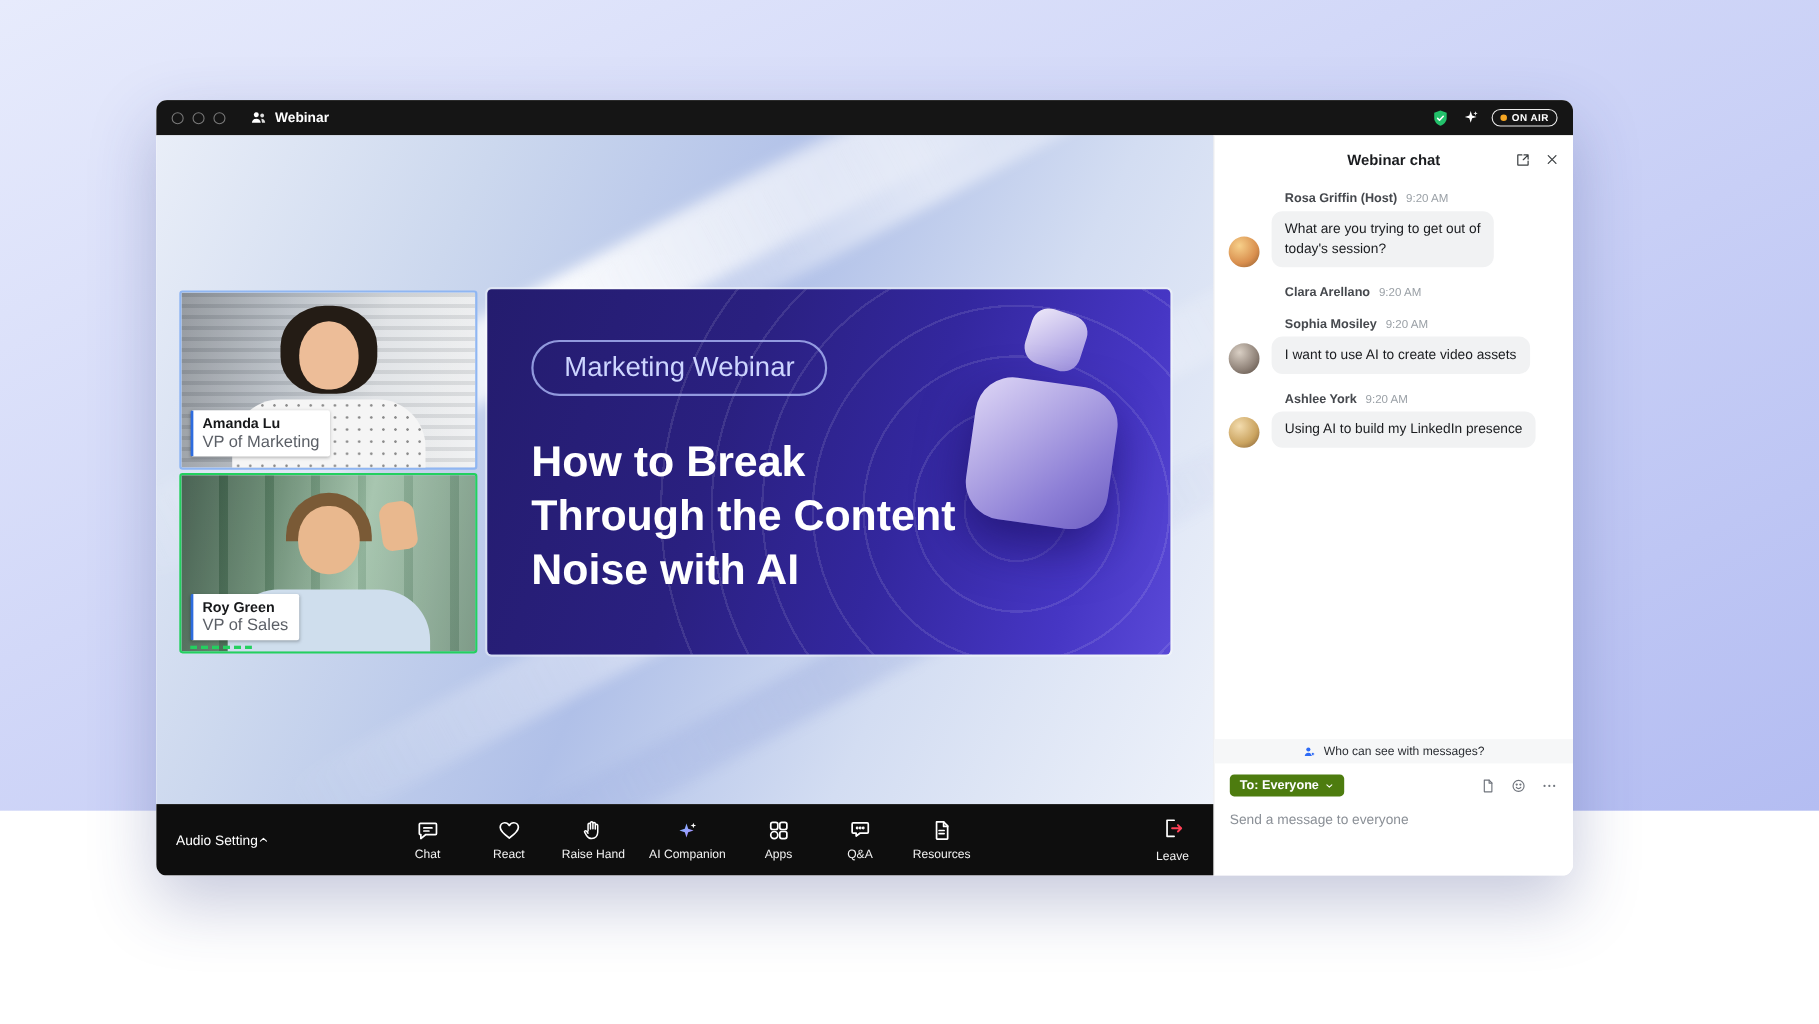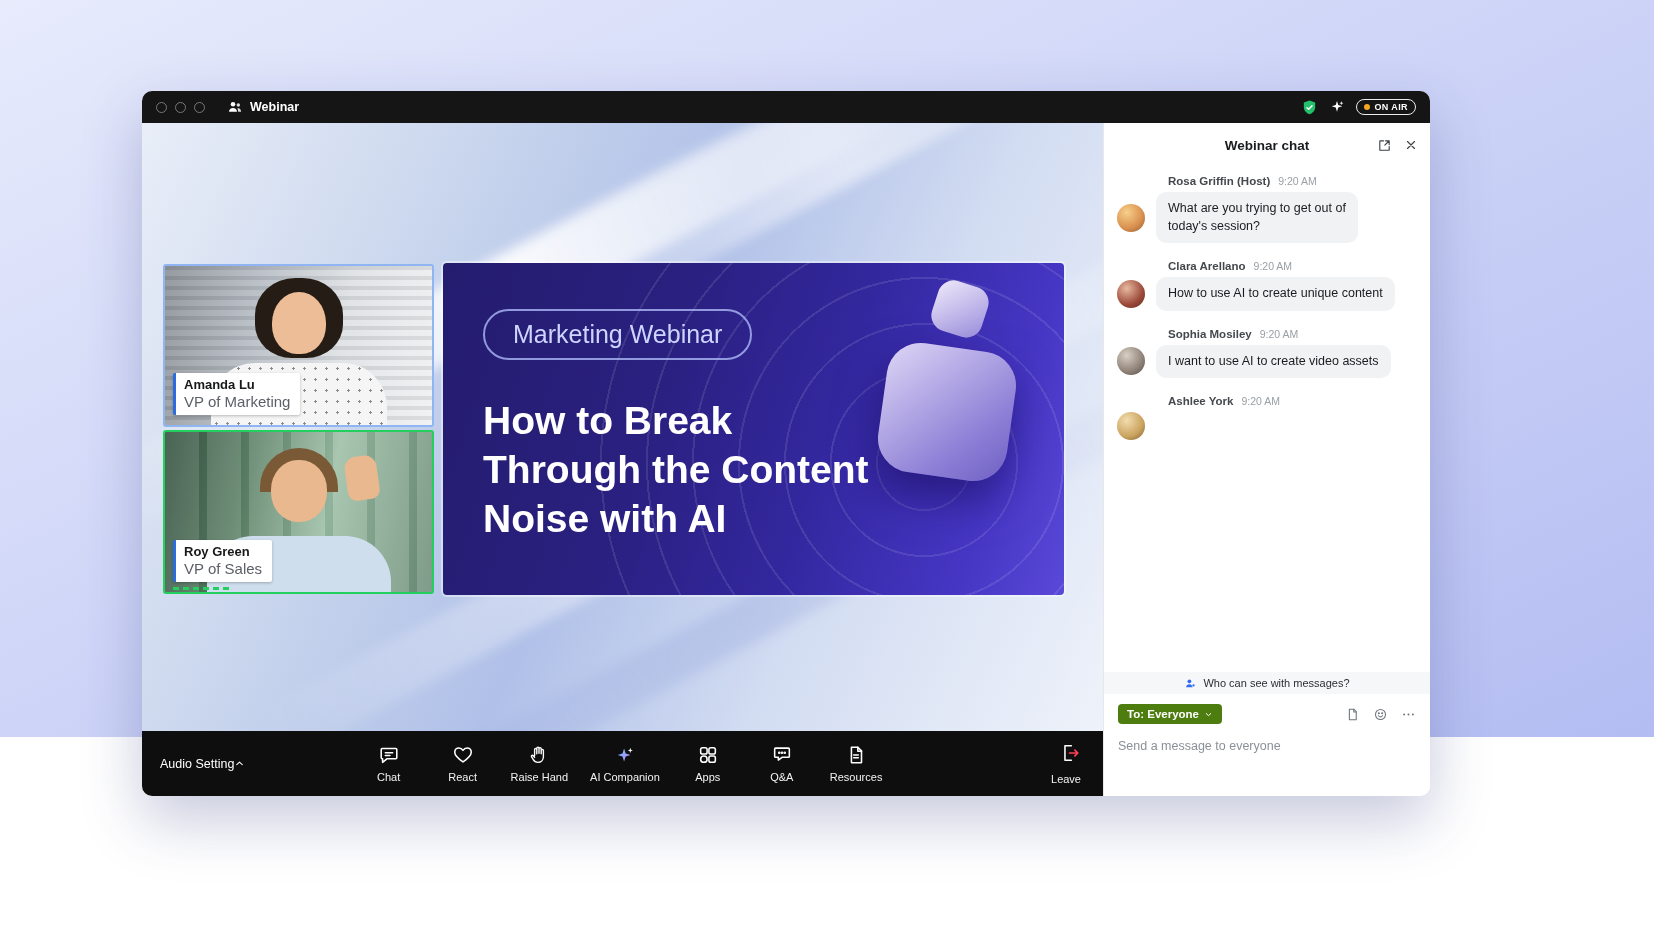--- a/index.html
+++ b/index.html
@@ -95,35 +95,35 @@
 
   
   .toolbar { flex:0 0 65px; background:#0e0e0e; position:relative; display:flex;
              align-items:center; justify-content:center; }
   .audio { position:absolute; left:18px; display:flex; align-items:center; gap:0;
            color:#fff; font-size:12.5px; cursor:default; }
   .tb-group { display:flex; gap:10px; }
   .tbtn { min-width:64px; padding:0 6px; display:flex; flex-direction:column; align-items:center;
           gap:5px; color:#fff; cursor:default; }
   .tbtn .lbl, .leave .lbl { font-size:11px; color:#f2f2f2; white-space:nowrap; }
-  .leave { position:absolute; right:22px; display:flex; flex-direction:column; align-items:flex-end;
+  .leave { position:absolute; right:22px; display:flex; flex-direction:column; align-items:center;
            gap:9px; color:#fff; }
 
   
   .chat { flex:0 0 327px; background:#fff; border-left:1px solid #e8e8ea; display:flex;
           flex-direction:column; min-height:0; }
   .chat-header { flex:0 0 44px; position:relative; display:flex; align-items:center;
                  justify-content:center; font-size:13.5px; font-weight:700; color:#1a1c1f; }
   .chat-hicons { position:absolute; right:12px; display:flex; gap:12px; color:#3c4043; align-items:center; }
   .chat-msgs { flex:1; overflow:hidden; padding:8px 14px 0 13px; }
   .msg { margin-bottom:17px; }
   .msg-meta { margin-left:51px; display:flex; gap:8px; align-items:baseline; margin-bottom:5px; }
   .msg-author { font-size:11.5px; color:#45484d; font-weight:600; }
   .msg-time { font-size:10.5px; color:#9aa0a6; }
-  .msg-row { display:flex; gap:11px; align-items:center; }
+  .msg-row { display:flex; gap:11px; align-items:flex-end; }
   .avatar { flex:0 0 28px; width:28px; height:28px; border-radius:50%; }
   .av-rosa   { background:radial-gradient(circle at 35% 30%, #f7d08a, #d98f4e 60%, #8a5a2e); }
   .av-clara  { background:radial-gradient(circle at 35% 30%, #e8b9a0, #9c4a3a 60%, #5e2b22); }
   .av-sophia { background:radial-gradient(circle at 35% 30%, #d9cfc4, #8f8278 60%, #55483e); }
   .av-ashlee { background:radial-gradient(circle at 35% 30%, #f3dcae, #caa35f 60%, #7d5a33); }
   .bubble { background:#f1f2f3; border-radius:10px; padding:8px 12px; font-size:12.5px;
             color:#1a1c1f; line-height:1.4; white-space:pre-line; }
   .who { flex:0 0 22px; background:#f6f7f8; display:flex; align-items:center; justify-content:center;
          gap:6px; font-size:11px; color:#2b2e33; }
   .composer { padding:10px 14px 42px; }
@@ -354,42 +354,39 @@
               <div class="avatar av-rosa"></div>
               <div class="bubble">What are you trying to get out of
 today's session?</div>
             </div>
           </div>
           <div class="msg">
             <div class="msg-meta">
               <span class="msg-author">Clara Arellano</span>
               <span class="msg-time">9:20 AM</span>
             </div>
-            <div class="msg-row">
-              <div class="avatar av-clara"></div>
-              <div class="bubble">How to use AI to create unique content</div>
-            </div>
           </div>
           <div class="msg">
             <div class="msg-meta">
               <span class="msg-author">Sophia Mosiley</span>
               <span class="msg-time">9:20 AM</span>
             </div>
             <div class="msg-row">
               <div class="avatar av-sophia"></div>
               <div class="bubble">I want to use AI to create video assets</div>
             </div>
           </div>
           <div class="msg">
             <div class="msg-meta">
               <span class="msg-author">Ashlee York</span>
               <span class="msg-time">9:20 AM</span>
             </div>
             <div class="msg-row">
               <div class="avatar av-ashlee"></div>
+              <div class="bubble">Using AI to build my LinkedIn presence</div>
             </div>
           </div>
         </div>
 
         <div class="who">
           <span>
             <svg width="13" height="13" viewBox="0 0 24 24">
                 <circle cx="10" cy="8" r="3.5" fill="#2e6bf6"></circle>
                 <path d="M4 19c0-3.4 2.7-5.6 6-5.6s6 2.2 6 5.6z" fill="#2e6bf6"></path>
                 <circle cx="17.5" cy="15.5" r="2.6" fill="#2e6bf6" stroke="#f6f7f8" stroke-width="1.2"></circle>

